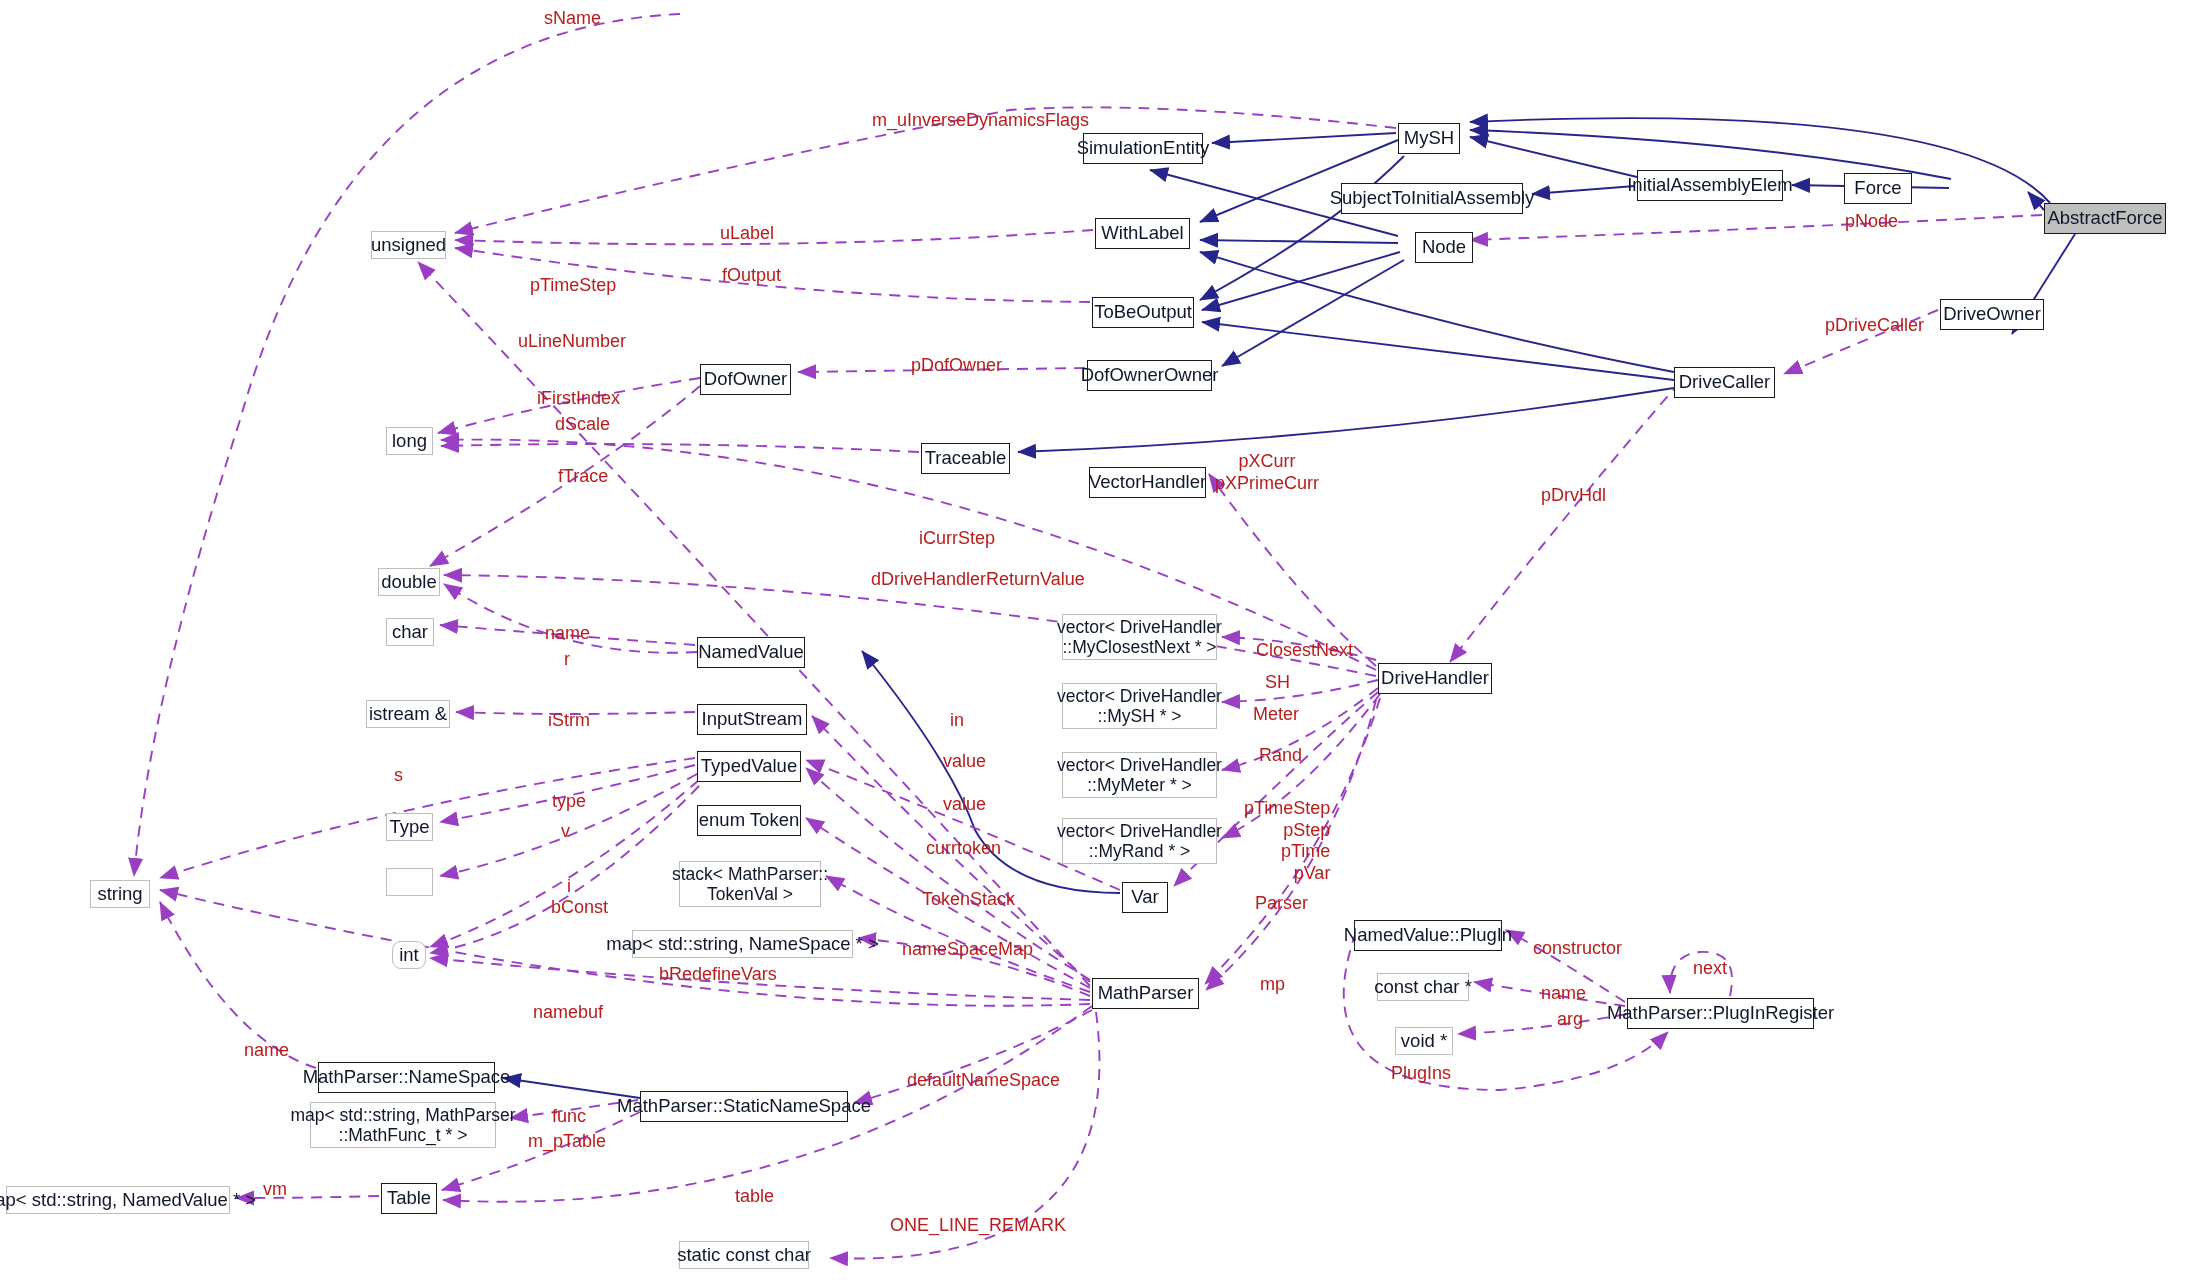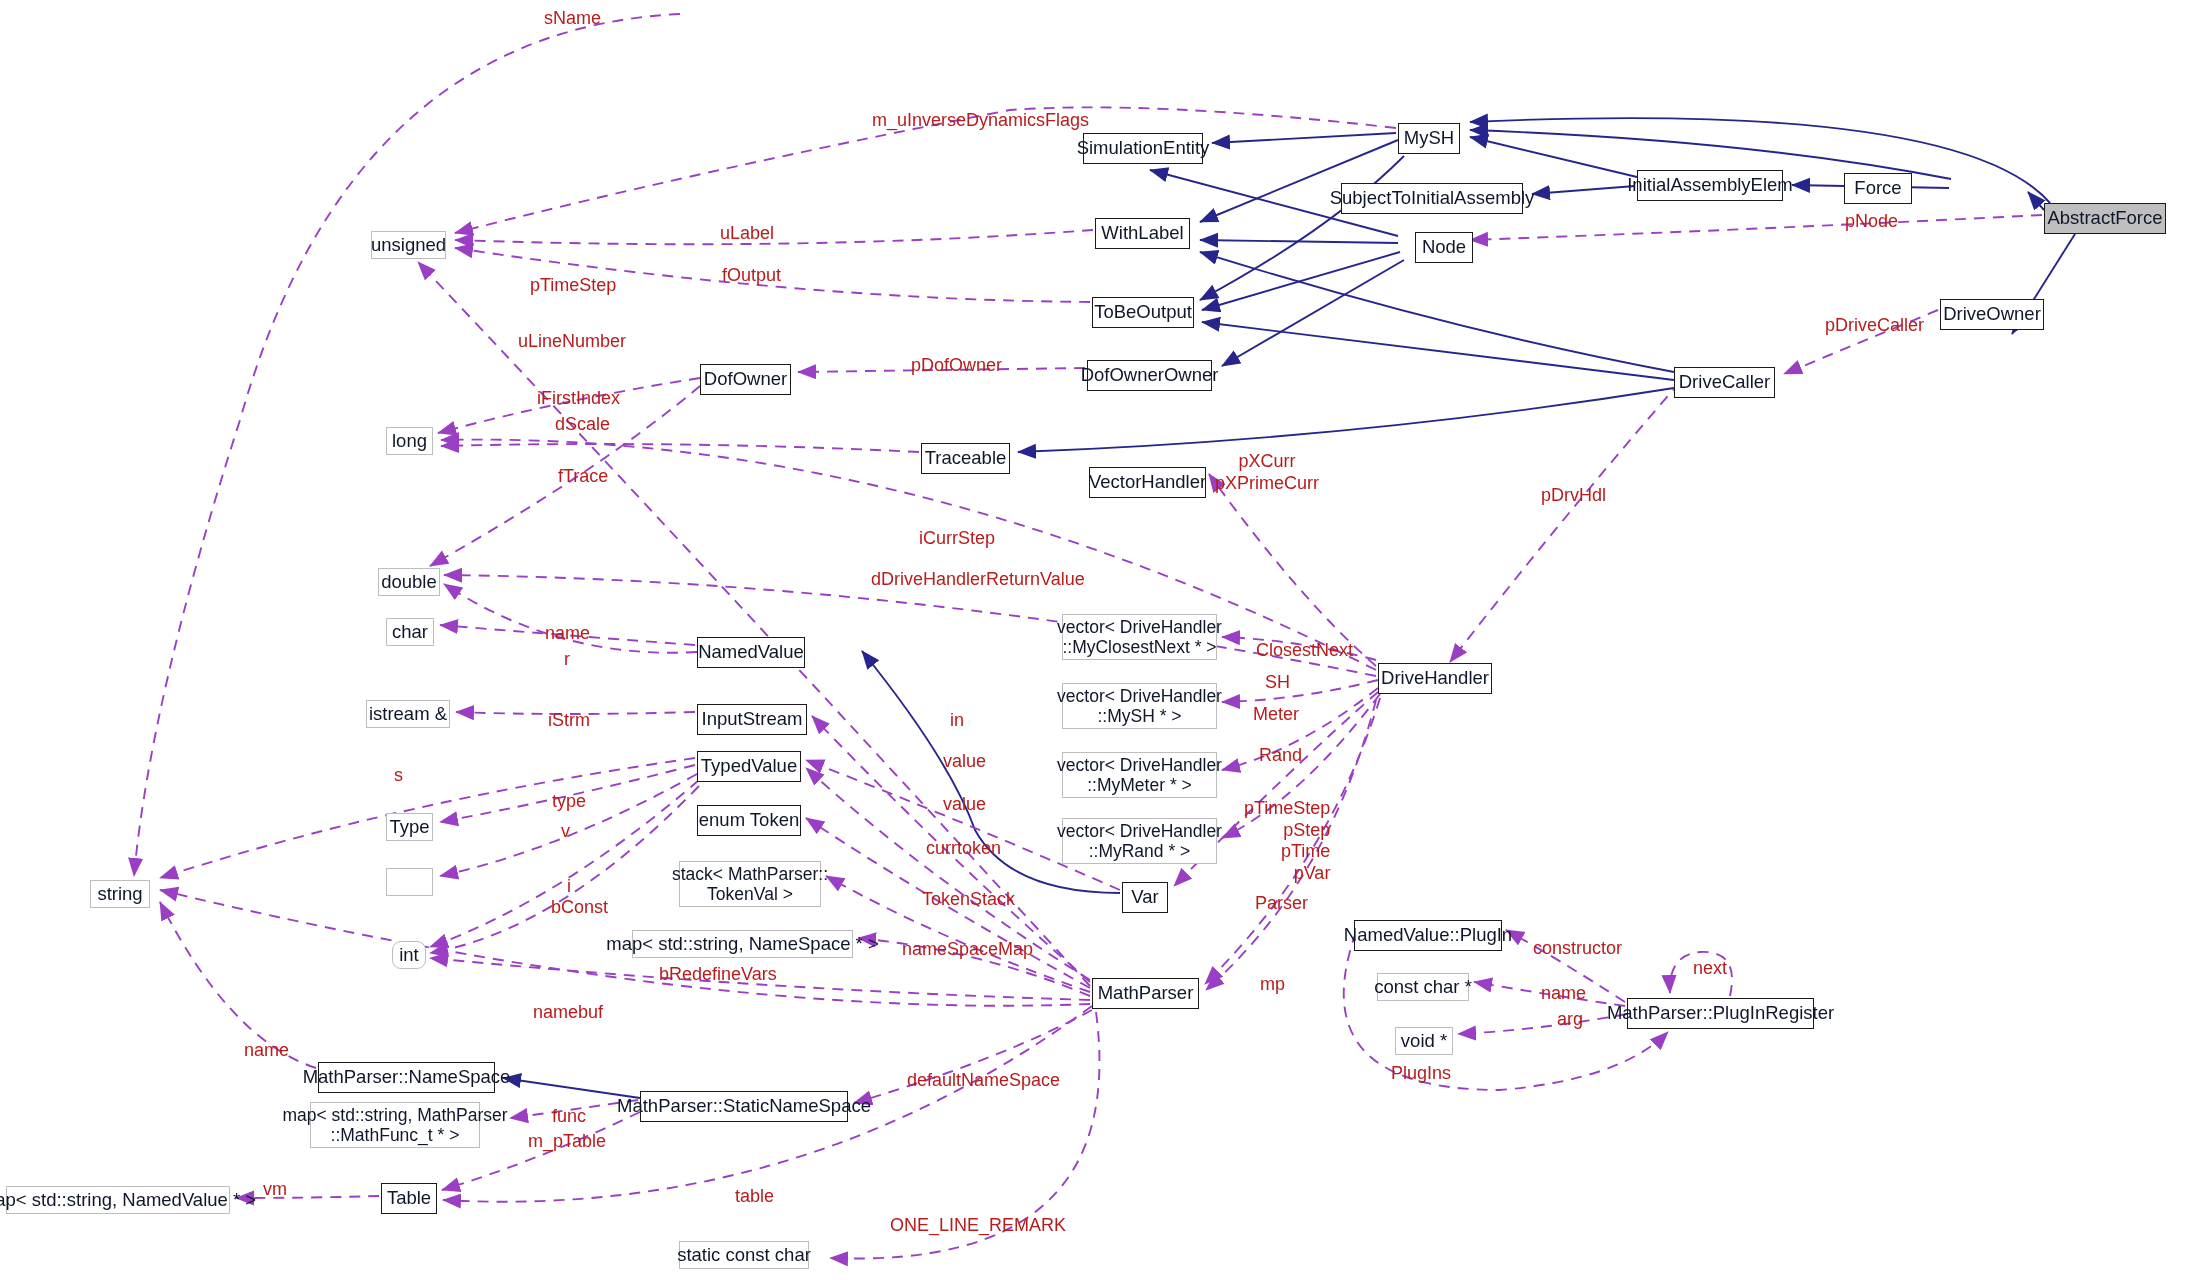--- a/index.html
+++ b/index.html
@@ -266,21 +266,21 @@
       <div class="node cls" style="left: 1122px; top: 882px; width: 46px; height: 31px;">Var</div>
       <div class="node ext" style="left: 90px; top: 880px; width: 60px; height: 28px;">string</div>
       <div class="node ext" style="left: 392px; top: 941px; width: 34px; height: 28px; border-radius: 9px;">int</div>
       <div class="node ext" style="left: 632px; top: 930px; width: 221px; height: 28px;">map&lt; std::string, NameSpace * &gt;</div>
       <div class="node cls" style="left: 1354px; top: 920px; width: 148px; height: 31px;">NamedValue::PlugIn</div>
       <div class="node cls" style="left: 1092px; top: 978px; width: 107px; height: 31px;">MathParser</div>
       <div class="node ext" style="left: 1377px; top: 973px; width: 92px; height: 28px;">const char *</div>
       <div class="node cls" style="left: 1627px; top: 998px; width: 187px; height: 31px;">MathParser::PlugInRegister</div>
       <div class="node ext" style="left: 1395px; top: 1027px; width: 58px; height: 28px;">void *</div>
       <div class="node cls" style="left: 318px; top: 1062px; width: 177px; height: 31px;">MathParser::NameSpace</div>
-      <div class="node ext two" style="left: 310px; top: 1102px; width: 170px; height: 46px;">map&lt; std::string, MathParser
+      <div class="node ext two" style="left: 310px; top: 1102px; width: 186px; height: 46px;">map&lt; std::string, MathParser
 ::MathFunc_t * &gt;</div>
       <div class="node cls" style="left: 640px; top: 1091px; width: 208px; height: 31px;">MathParser::StaticNameSpace</div>
       <div class="node ext" style="left: 6px; top: 1186px; width: 224px; height: 28px;">map&lt; std::string, NamedValue * &gt;</div>
       <div class="node cls" style="left: 381px; top: 1183px; width: 56px; height: 31px;">Table</div>
       <div class="node ext" style="left: 679px; top: 1241px; width: 130px; height: 28px;">static const char</div>
     </div>
   <div id="label-layer">
       <div class="elabel" style="left: 544px; top: 8px;">sName</div>
       <div class="elabel" style="left: 872px; top: 110px;">m_uInverseDynamicsFlags</div>
       <div class="elabel" style="left: 1845px; top: 211px;">pNode</div>

